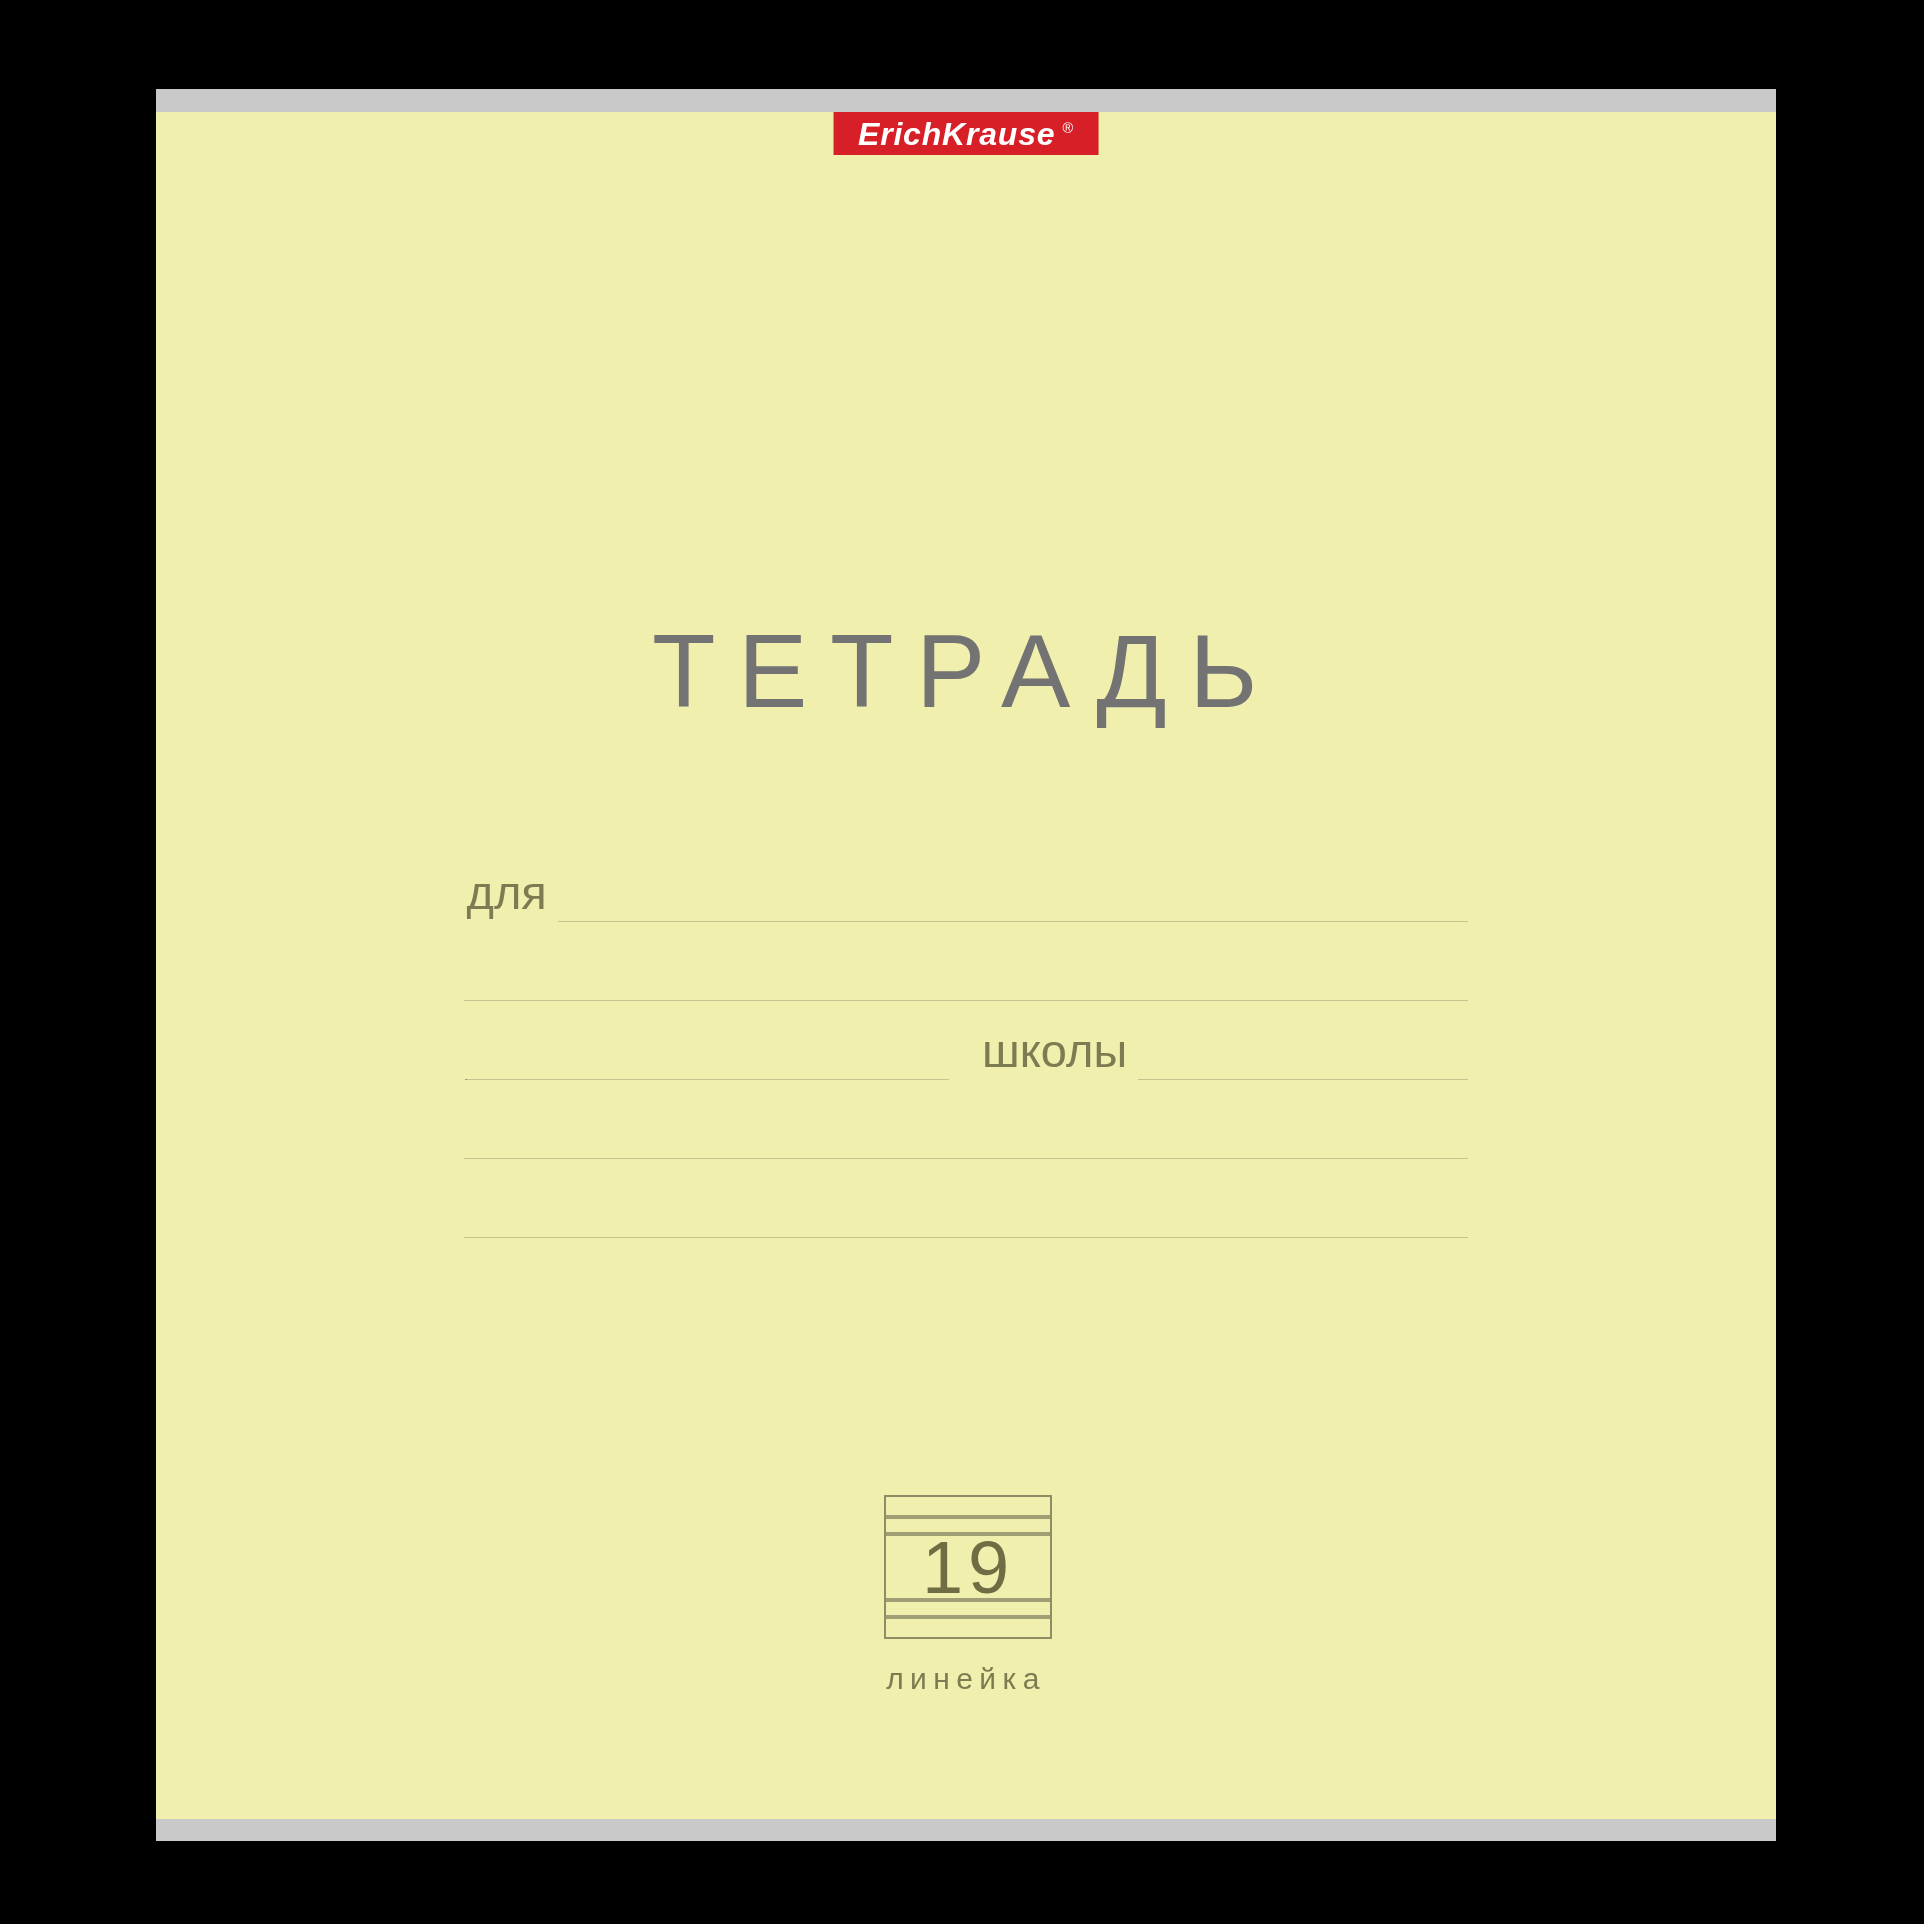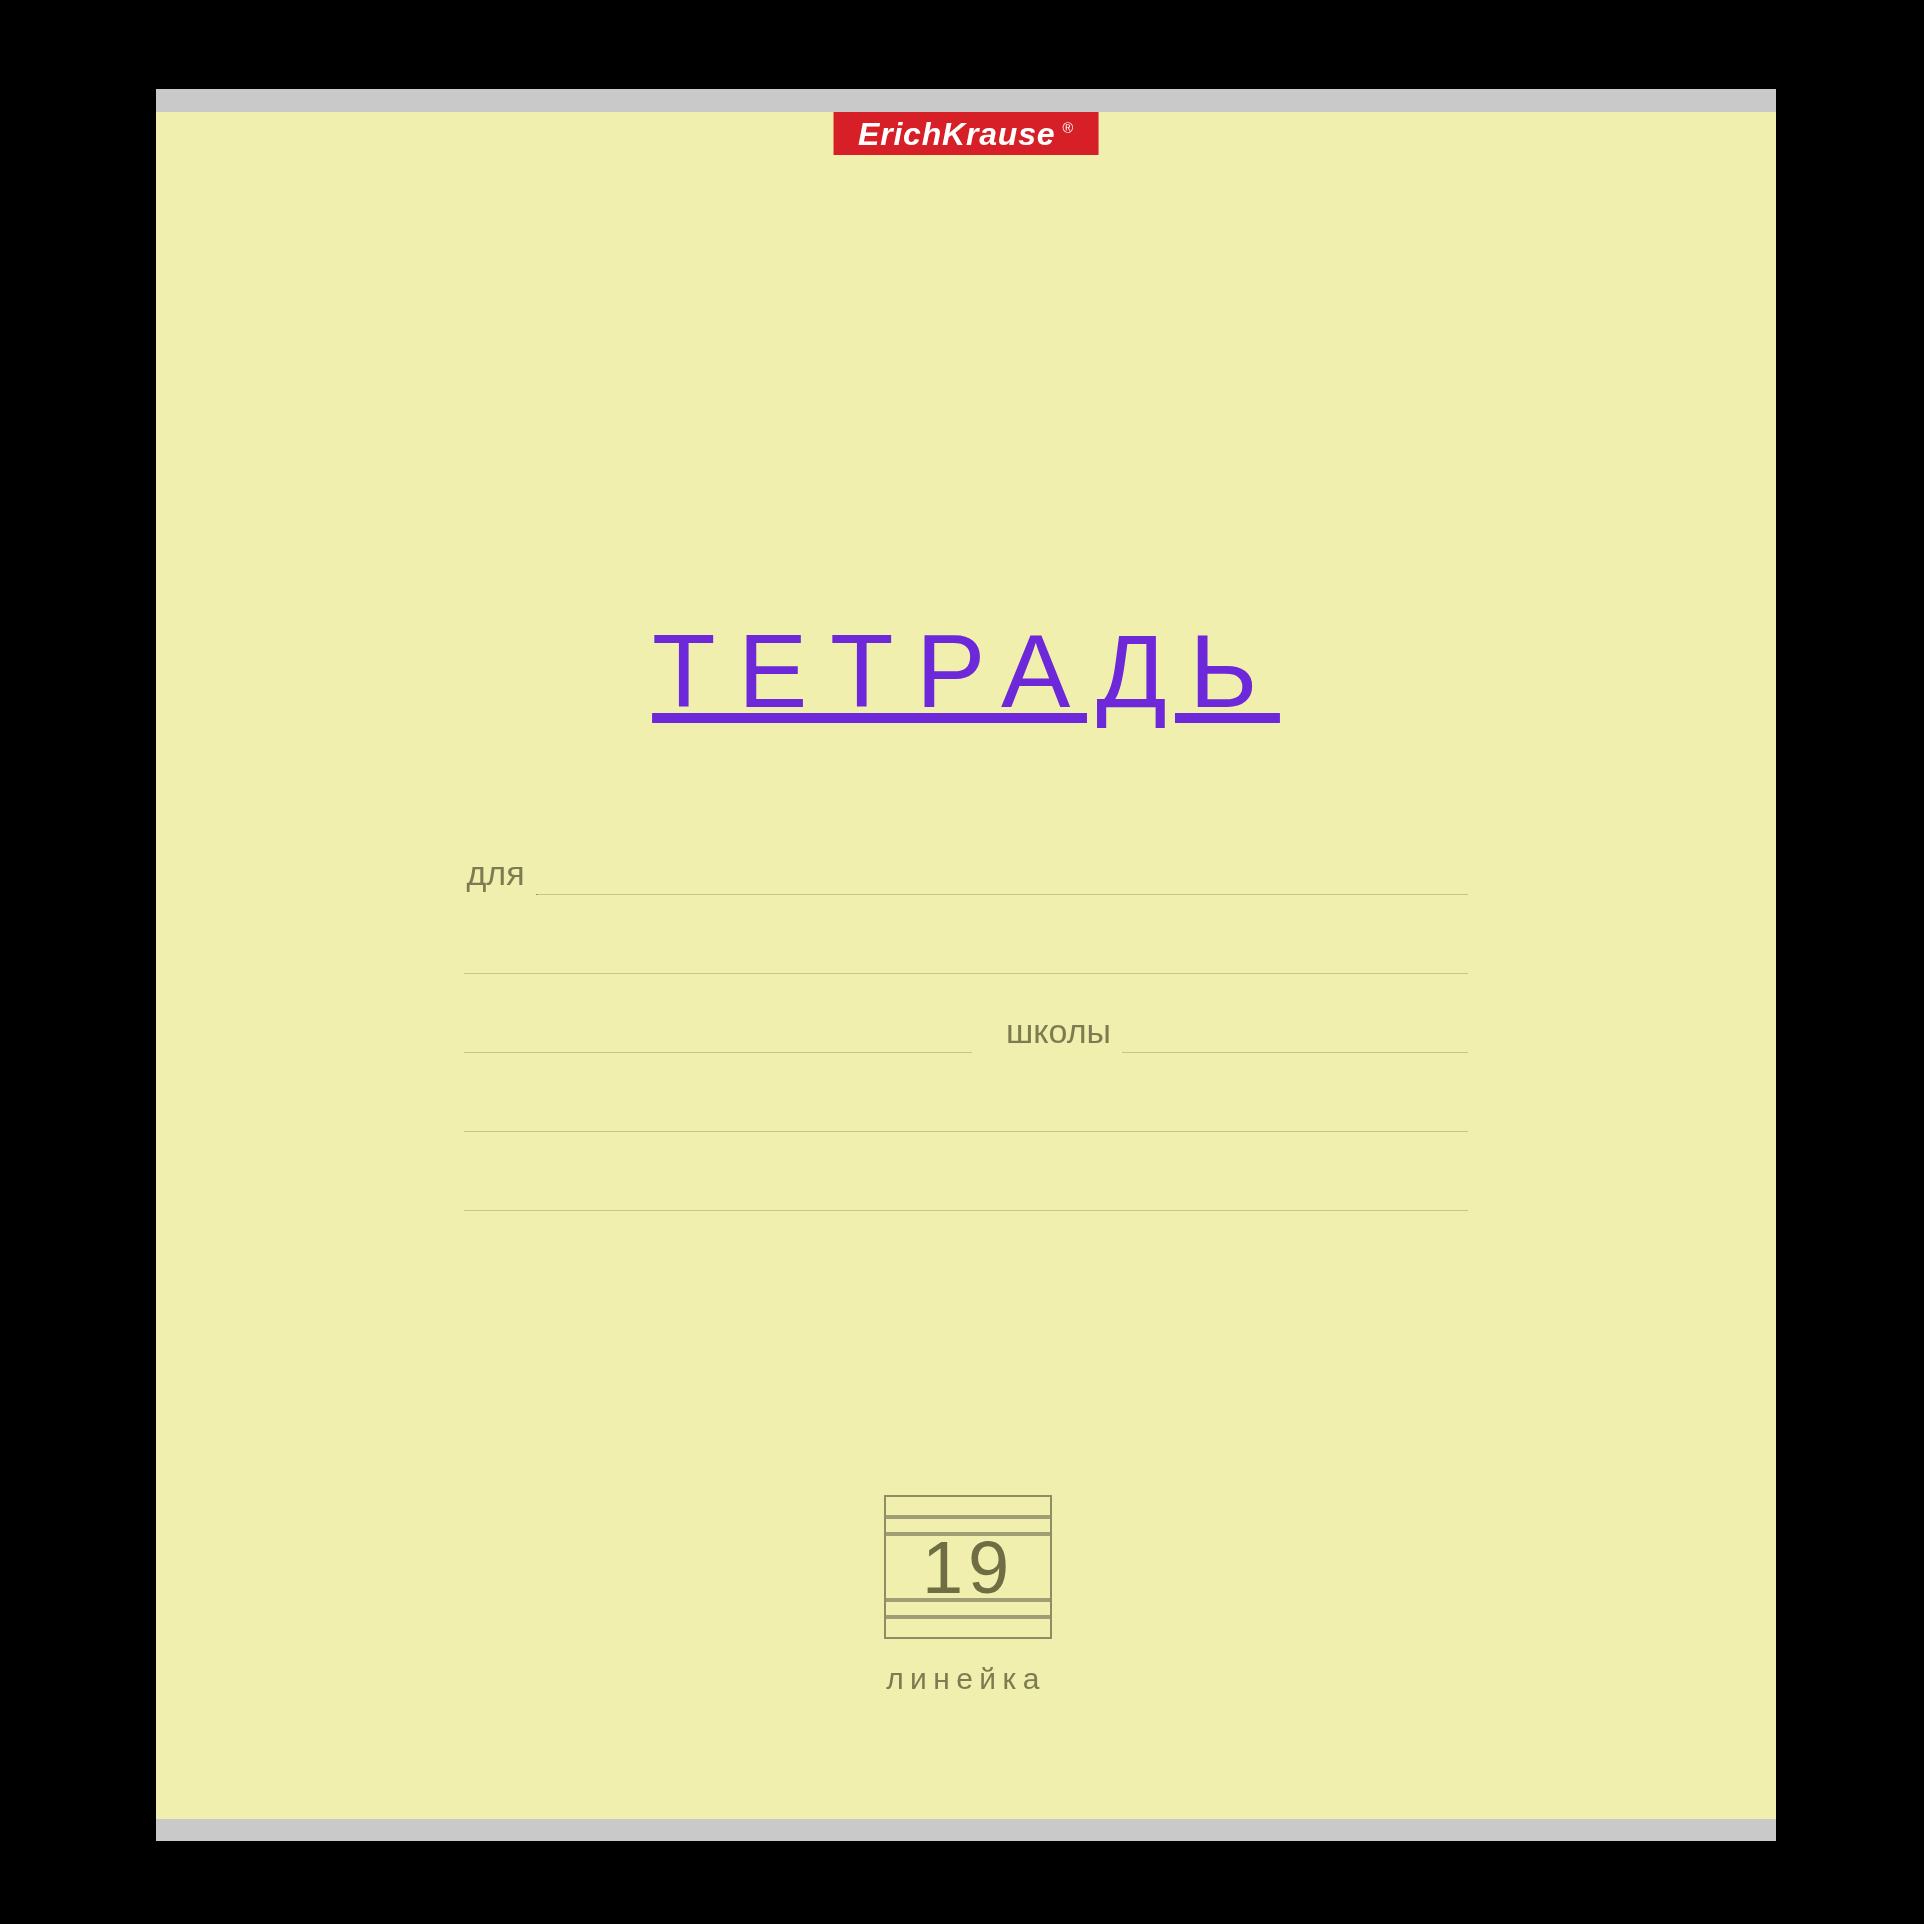--- a/index.html
+++ b/index.html
@@ -51,35 +51,34 @@
       line-height: 1;
     }
     .brand-badge .reg { font-size: 14.4px; vertical-align: super; font-style: normal; font-weight: 400; margin-left: 3.2px; }
 
     .title {
       position: absolute;
       top: 521px;
       left: 0;
       width: 100%;
       text-align: center;
-      color: #6d28d9;
+      color: #737373;
       font-size: 104px;
       letter-spacing: 22.5px;
       font-weight: 300;
-      text-decoration: underline;
     }
 
     .form {
       position: absolute;
-      top: 727px;
+      top: 754px;
       left: 50%;
       transform: translateX(-50%);
       width: 1011px;
       color: #7d7b52;
-      font-size: 34px;
+      font-size: 47px;
     }
     .row {
       display: flex;
       align-items: flex-end;
       height: 79px;
     }
     .row .lbl {
       white-space: nowrap;
       padding-right: 11.2px;
       padding-bottom: 1.6px;

